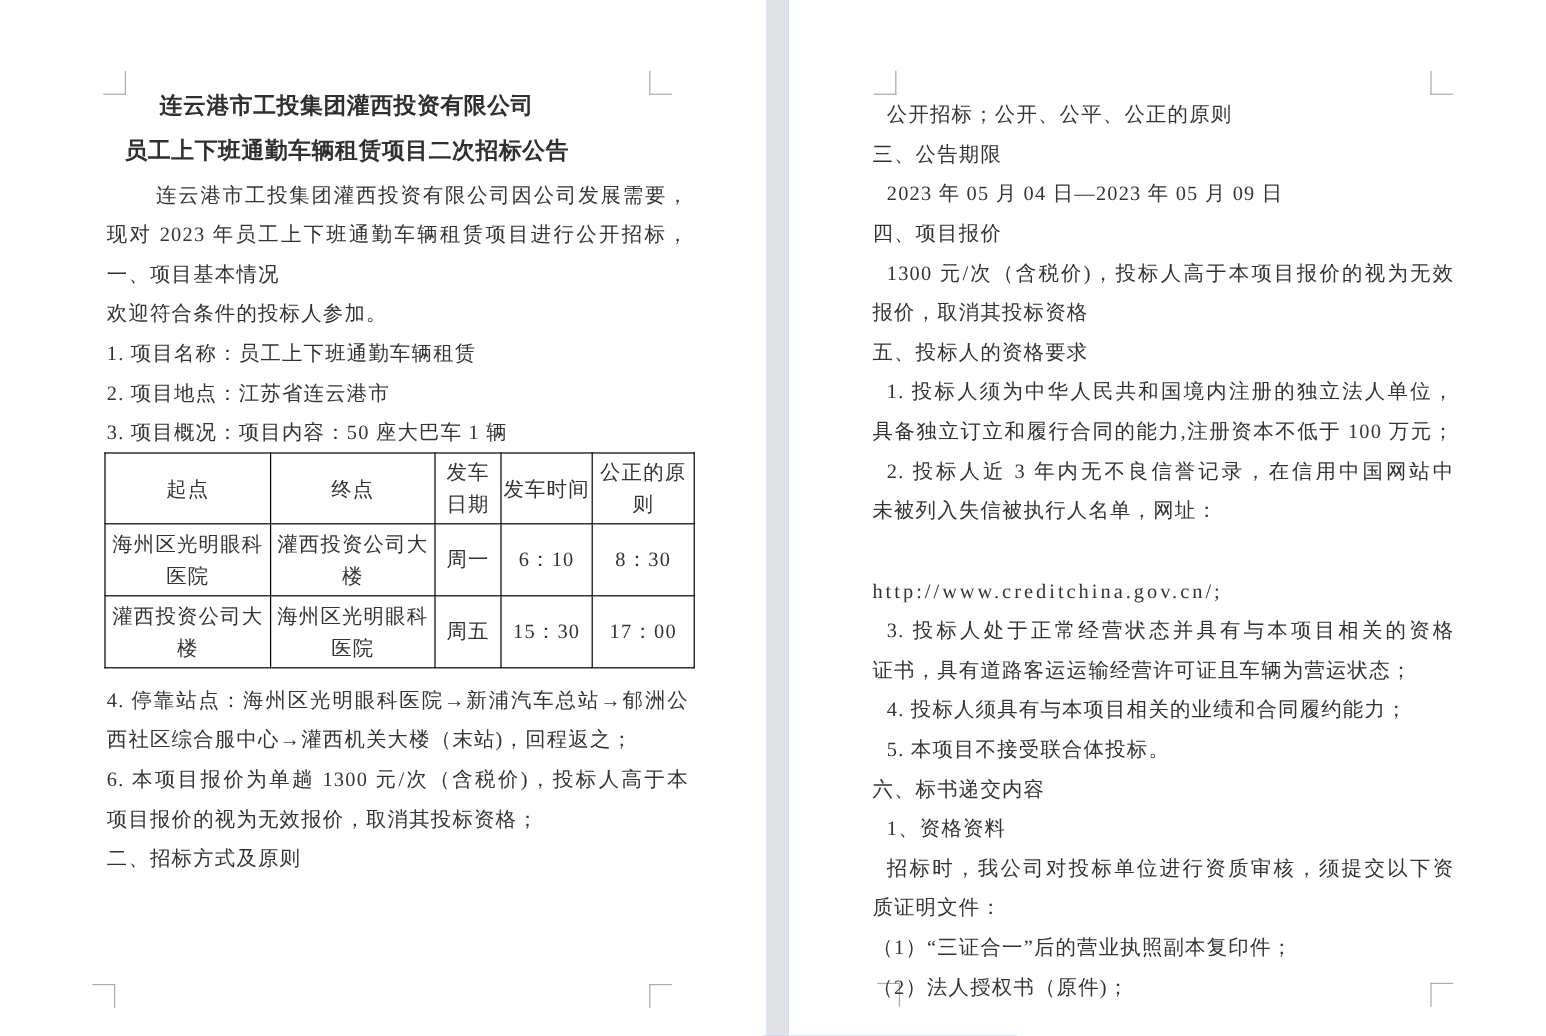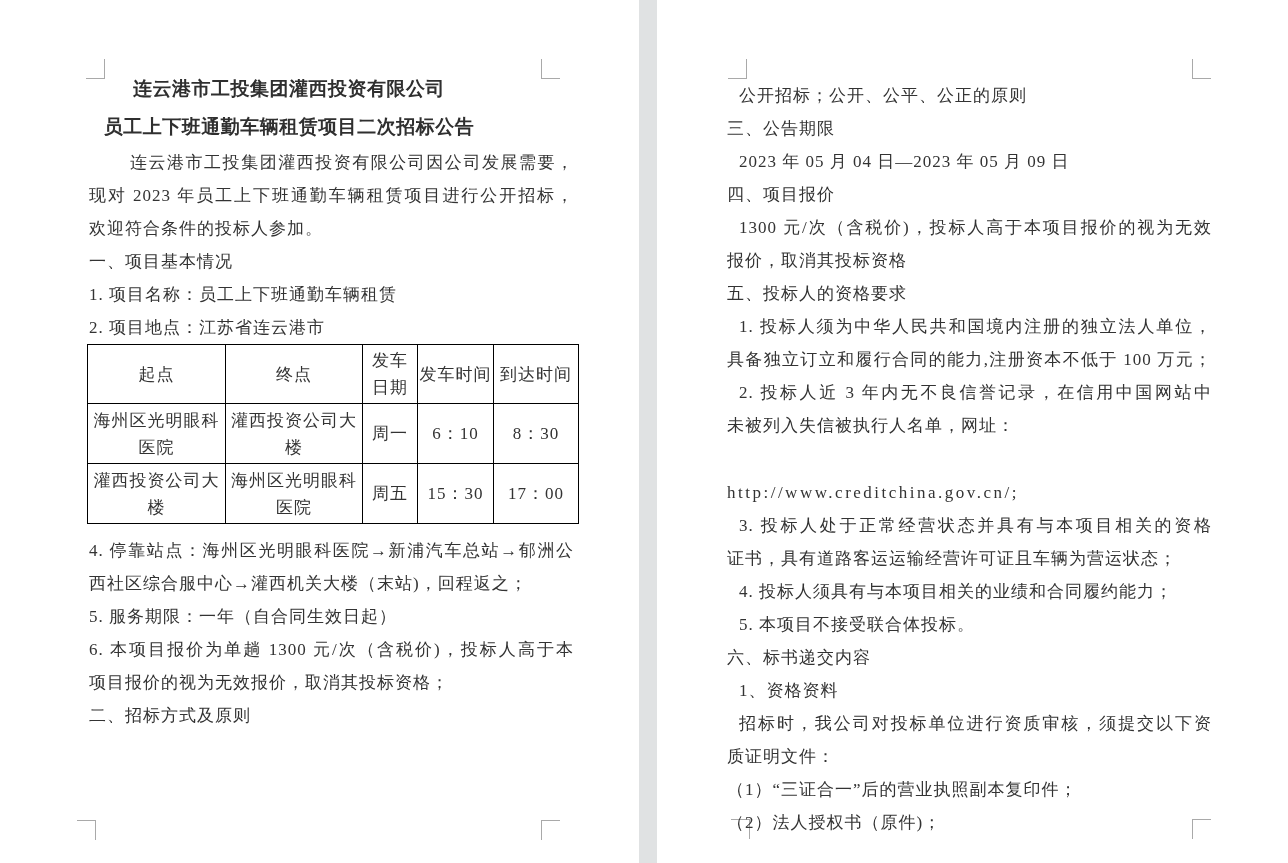--- a/index.html
+++ b/index.html
@@ -104,61 +104,61 @@
     <div class="mark tr" style="left:541px; top:59px;"></div>
     <div class="mark bl" style="left:77px;  top:820px;"></div>
     <div class="mark br" style="left:541px; top:820px;"></div>
 
     <div class="col col-p1">
       <div class="title">连云港市工投集团灌西投资有限公司</div>
       <div class="title">员工上下班通勤车辆租赁项目二次招标公告</div>
 
       <div class="ln ind41 jf">连云港市工投集团灌西投资有限公司因公司发展需要，</div>
       <div class="ln jf">现对 2023 年员工上下班通勤车辆租赁项目进行公开招标，</div>
+      <div class="ln">一、项目基本情况</div>
       <div class="ln">欢迎符合条件的投标人参加。</div>
-      <div class="ln">一、项目基本情况</div>
       <div class="ln">1. 项目名称：员工上下班通勤车辆租赁</div>
       <div class="ln">2. 项目地点：江苏省连云港市</div>
+      <div class="ln">3. 项目概况：项目内容：50 座大巴车 1 辆</div>
 
       <table class="sched">
         <colgroup>
           <col style="width:138px">
             <col style="width:137px">
             <col style="width:55px">
             <col style="width:76px">
             <col style="width:85px">
         </colgroup>
         <tbody>
             <tr class="hdr">
           <th>起点</th>
           <th>终点</th>
           <th>发车日期</th>
           <th>发车时间</th>
-          <th>到达时间</th>
+          <th>公正的原则</th>
         </tr>
         <tr class="datarow">
           <td>海州区光明眼科医院</td>
           <td>灌西投资公司大楼</td>
           <td>周一</td>
           <td>6：10</td>
           <td>8：30</td>
         </tr>
         <tr class="datarow">
           <td>灌西投资公司大楼</td>
           <td>海州区光明眼科医院</td>
           <td>周五</td>
           <td>15：30</td>
           <td>17：00</td>
         </tr>
       </tbody>
         </table>
 
       <div class="ln jf">4. 停靠站点：海州区光明眼科医院→新浦汽车总站→郁洲公</div>
       <div class="ln">西社区综合服中心→灌西机关大楼（末站)，回程返之；</div>
-      <div class="ln">5. 服务期限：一年（自合同生效日起）</div>
       <div class="ln jf">6. 本项目报价为单趟 1300 元/次（含税价)，投标人高于本</div>
       <div class="ln">项目报价的视为无效报价，取消其投标资格；</div>
       <div class="ln">二、招标方式及原则</div>
     </div>
   </div>
 
   <div class="page-gap"></div>
 
   <div class="page page-right">
     <div class="mark tl" style="left:71px;  top:59px;"></div>

